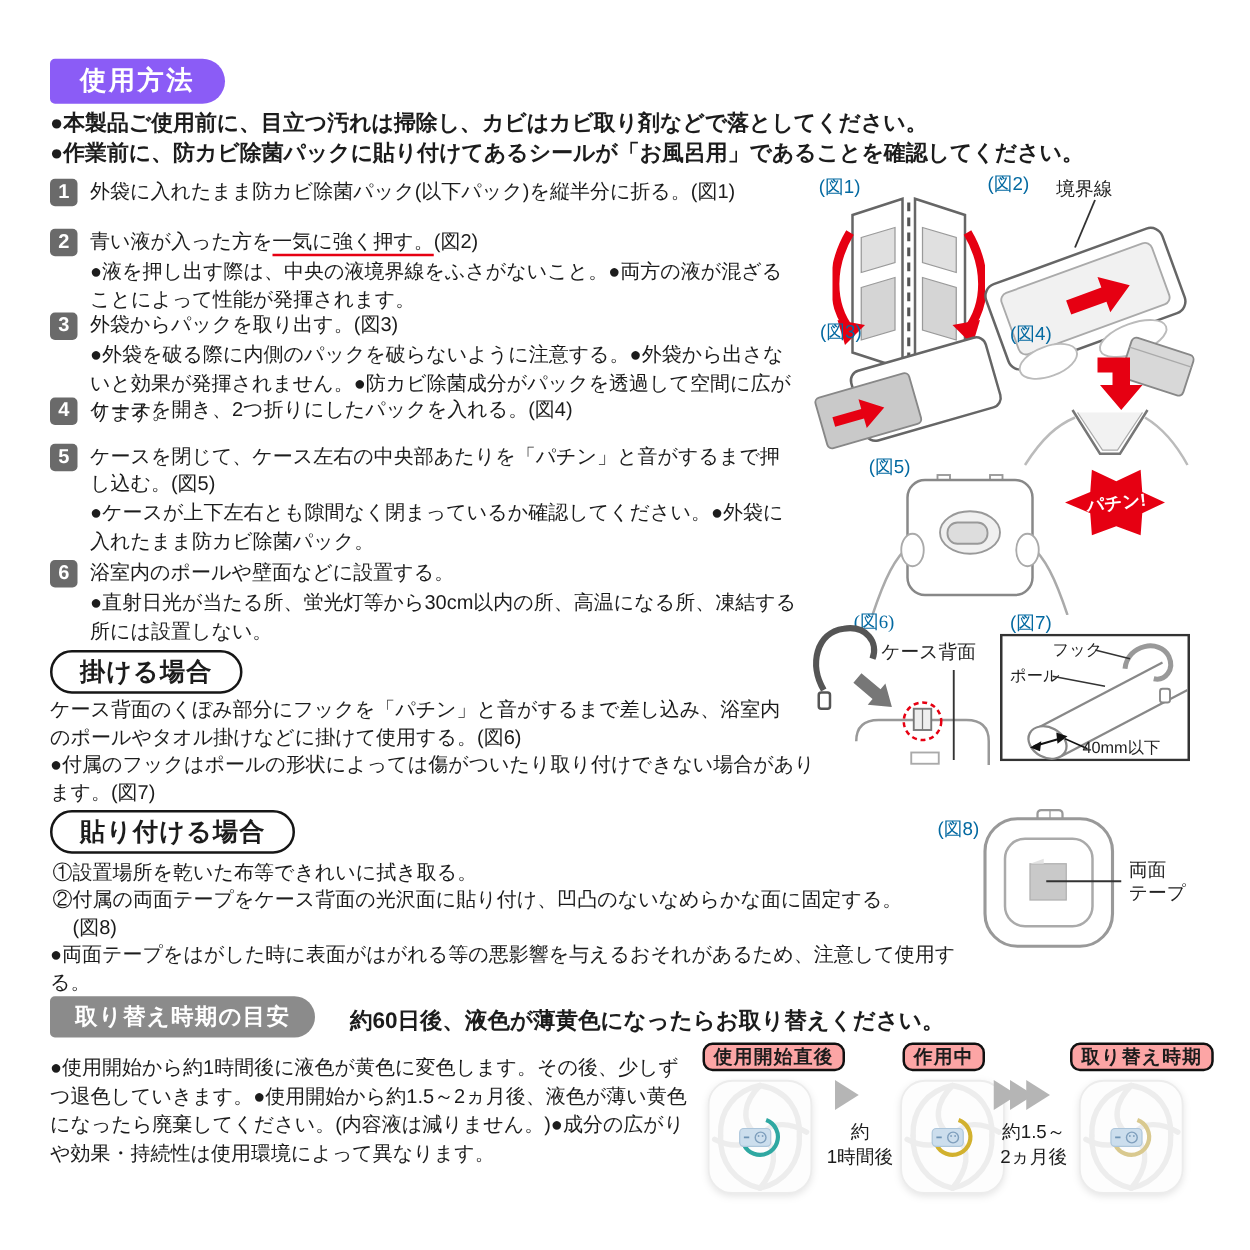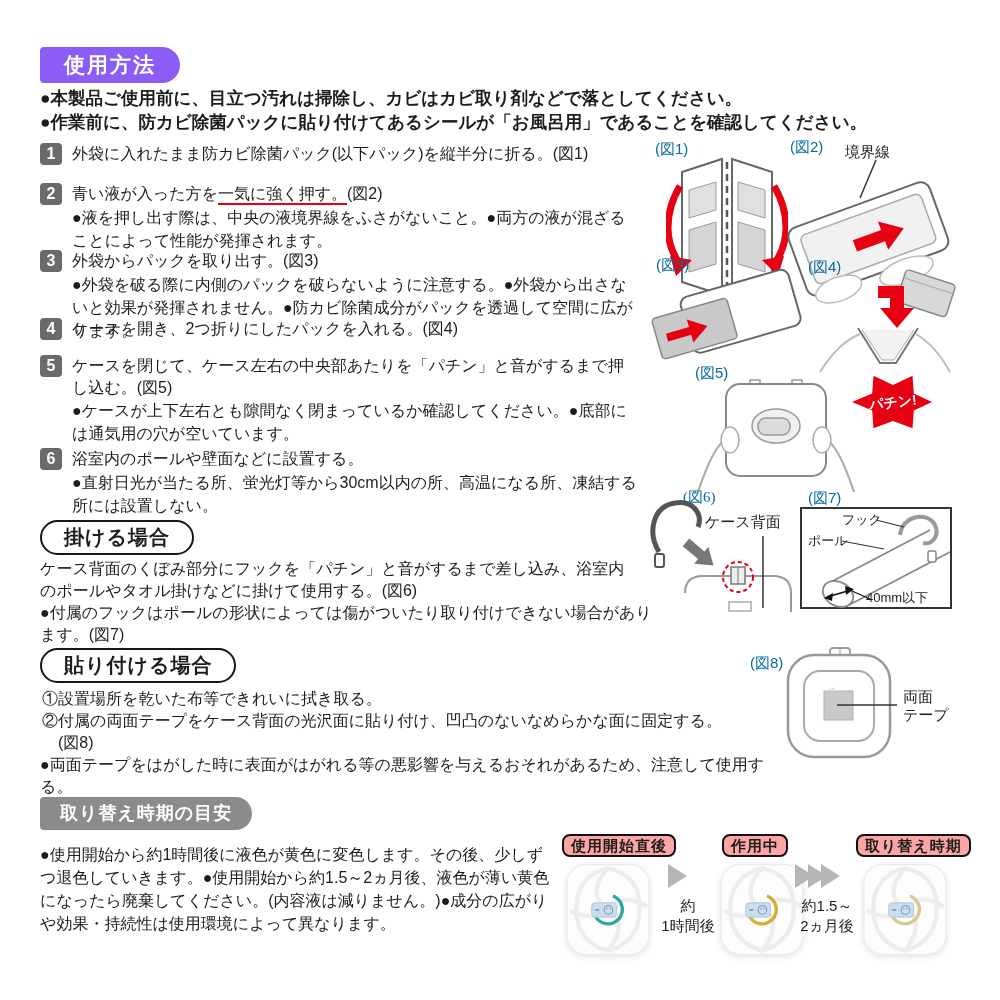--- a/index.html
+++ b/index.html
@@ -65,39 +65,40 @@
 
   <div class="abs step" style="left:40px;top:318px;">
     <div class="step-num">4</div>
     <div class="step-text">ケースを開き、2つ折りにしたパックを入れる。(図4)</div>
   </div>
 
   <div class="abs step" style="left:40px;top:355px;">
     <div class="step-num">5</div>
     <div class="step-text" style="width:560px;">ケースを閉じて、ケース左右の中央部あたりを「パチン」と音がするまで押し込む。(図5)</div>
   </div>
-  <div class="abs sub-text" style="left:72px;top:399px;width:560px;">●ケースが上下左右とも隙間なく閉まっているか確認してください。●底部には通気用の穴が空いています。</div>
+  <div class="abs sub-text" style="left:72px;top:399px;width:560px;">●ケースが上下左右とも隙間なく閉まっているか確認してください。●外袋に入れたまま防カビ除菌パック。</div>
 
   <div class="abs step" style="left:40px;top:448px;">
     <div class="step-num">6</div>
     <div class="step-text">浴室内のポールや壁面などに設置する。</div>
   </div>
   <div class="abs sub-text" style="left:72px;top:471px;width:568px;">●直射日光が当たる所、蛍光灯等から30cm以内の所、高温になる所、凍結する所には設置しない。</div>
 
   <div class="abs pill" style="left:40px;top:520px;">掛ける場合</div>
   <div class="abs body-text" style="left:40px;top:558px;width:600px;">ケース背面のくぼみ部分にフックを「パチン」と音がするまで差し込み、浴室内のポールやタオル掛けなどに掛けて使用する。(図6)</div>
   <div class="abs body-text" style="left:40px;top:602px;width:620px;">●付属のフックはポールの形状によっては傷がついたり取り付けできない場合があります。(図7)</div>
 
   <div class="abs pill" style="left:40px;top:648px;">貼り付ける場合</div>
   <div class="abs body-text" style="left:42px;top:688px;width:740px;">①設置場所を乾いた布等できれいに拭き取る。</div>
   <div class="abs body-text" style="left:42px;top:710px;width:745px;">②付属の両面テープをケース背面の光沢面に貼り付け、凹凸のないなめらかな面に固定する。</div>
   <div class="abs body-text" style="left:58px;top:732px;">(図8)</div>
   <div class="abs body-text" style="left:40px;top:754px;width:752px;">●両面テープをはがした時に表面がはがれる等の悪影響を与えるおそれがあるため、注意して使用する。</div>
 
   <div class="abs badge-gray" style="left:40px;top:797px;">取り替え時期の目安</div>
+  <div class="abs headline" style="left:280px;top:804px;">約60日後、液色が薄黄色になったらお取り替えください。</div>
   <div class="abs sub-text" style="left:40px;top:843px;width:515px;">●使用開始から約1時間後に液色が黄色に変色します。その後、少しずつ退色していきます。●使用開始から約1.5～2ヵ月後、液色が薄い黄色になったら廃棄してください。(内容液は減りません。)●成分の広がりや効果・持続性は使用環境によって異なります。</div>
 
   <div class="abs fig-label" style="left:655px;top:140px;">(図1)</div>
   <svg class="abs" style="left:666px;top:148px;" width="122" height="165" viewBox="0 0 122 165">
     <path d="M16,24 L56,11 L56,147 L16,134 Z" fill="#fff" stroke="#666" stroke-width="2"></path>
     <path d="M66,11 L106,24 L106,134 L66,147 Z" fill="#fff" stroke="#666" stroke-width="2"></path>
     <path d="M23,42 L50,34 L50,62 L23,70 Z" fill="#e0e0e0" stroke="#9a9a9a" stroke-width="1"></path>
     <path d="M23,82 L50,74 L50,116 L23,124 Z" fill="#d5d5d5" stroke="#9a9a9a" stroke-width="1"></path>
     <path d="M72,34 L99,42 L99,70 L72,62 Z" fill="#e0e0e0" stroke="#9a9a9a" stroke-width="1"></path>
     <path d="M72,74 L99,82 L99,124 L72,116 Z" fill="#d5d5d5" stroke="#9a9a9a" stroke-width="1"></path>

